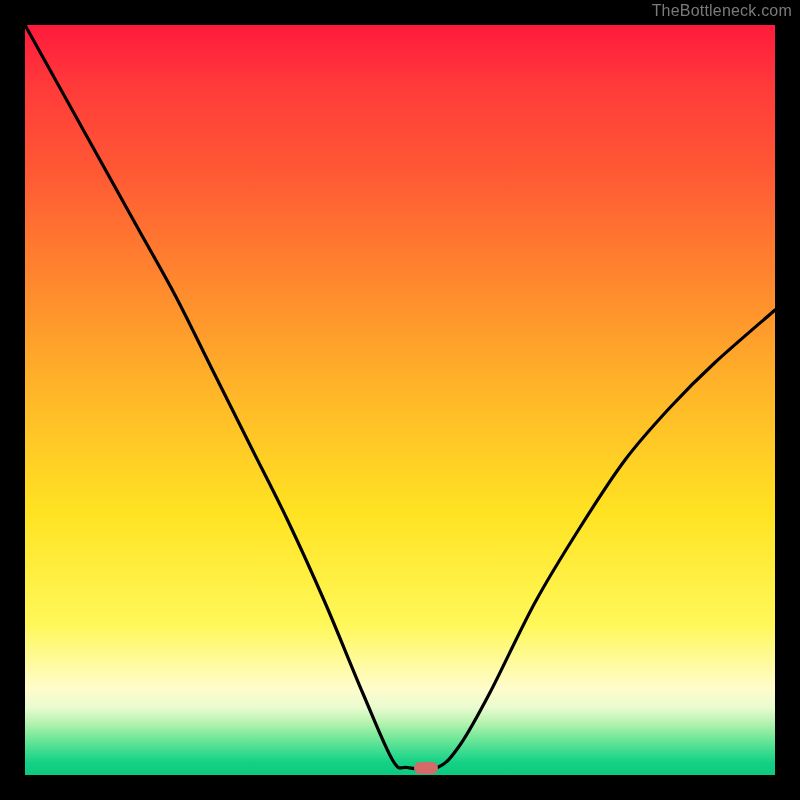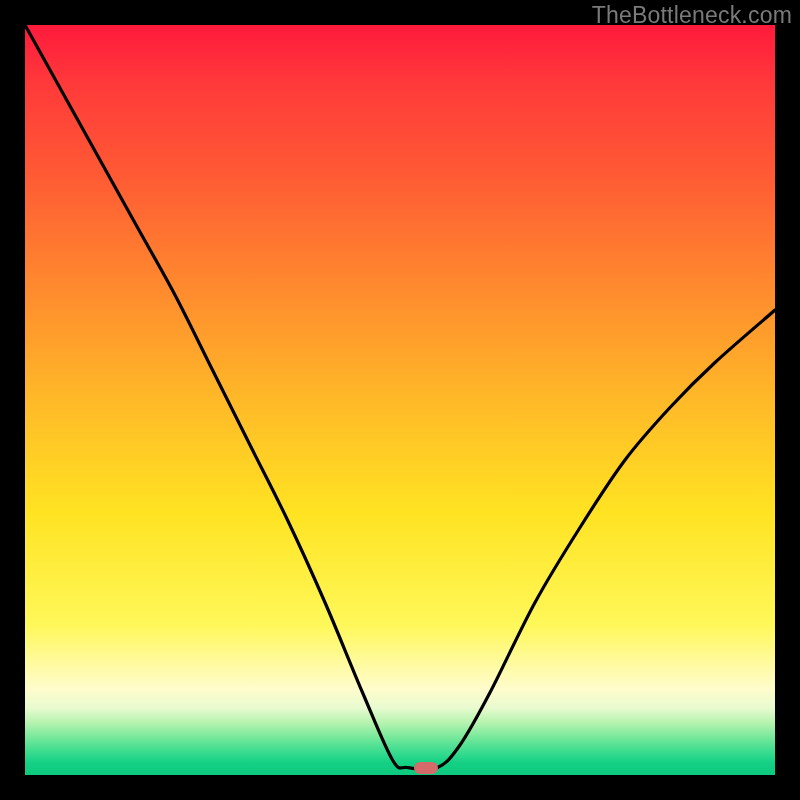--- a/index.html
+++ b/index.html
@@ -55,21 +55,21 @@
   .marker {
     position: absolute;
     background: #d46a6a;
     border-radius: 6px;
   }
   .watermark {
     position: absolute;
     top: 2px;
     right: 8px;
     color: #7a7a7a;
-    font-size: 23px;
+    font-size: 16px;
     letter-spacing: 0.2px;
     font-weight: 500;
   }
 </style>
 </head>
 <body>
 
 <div class="frame">
   <div class="watermark">TheBottleneck.com</div>
 

